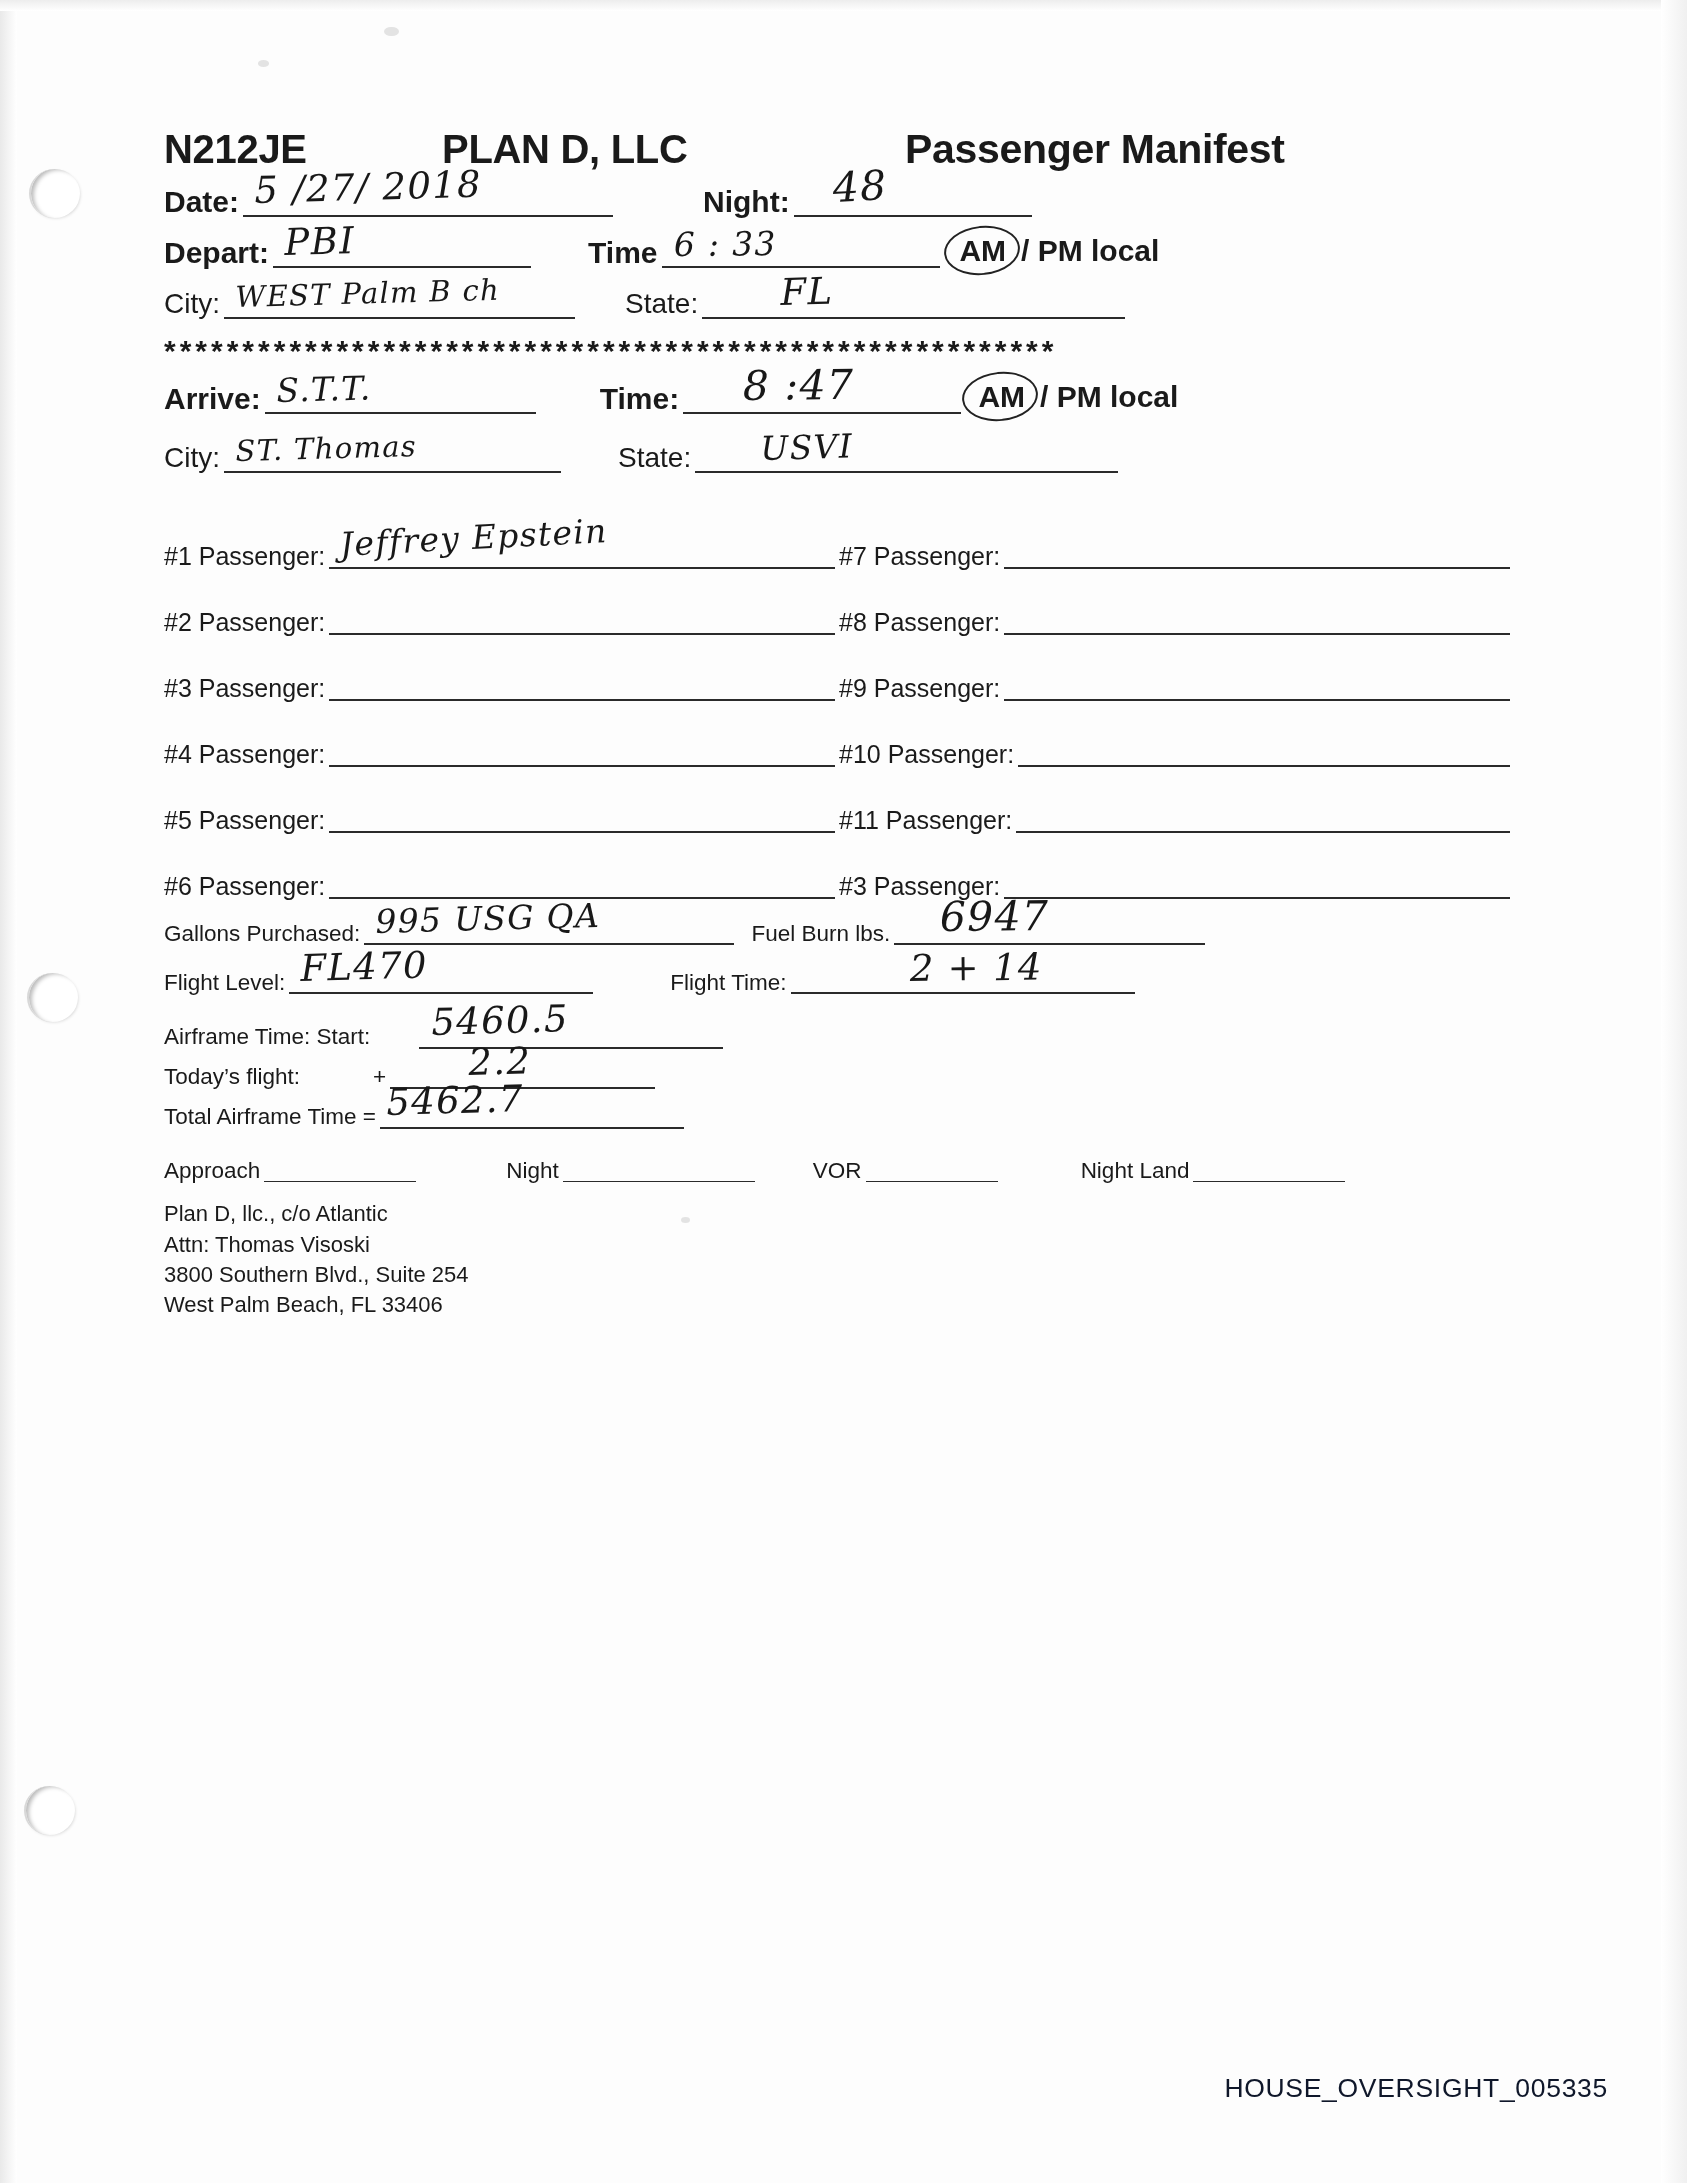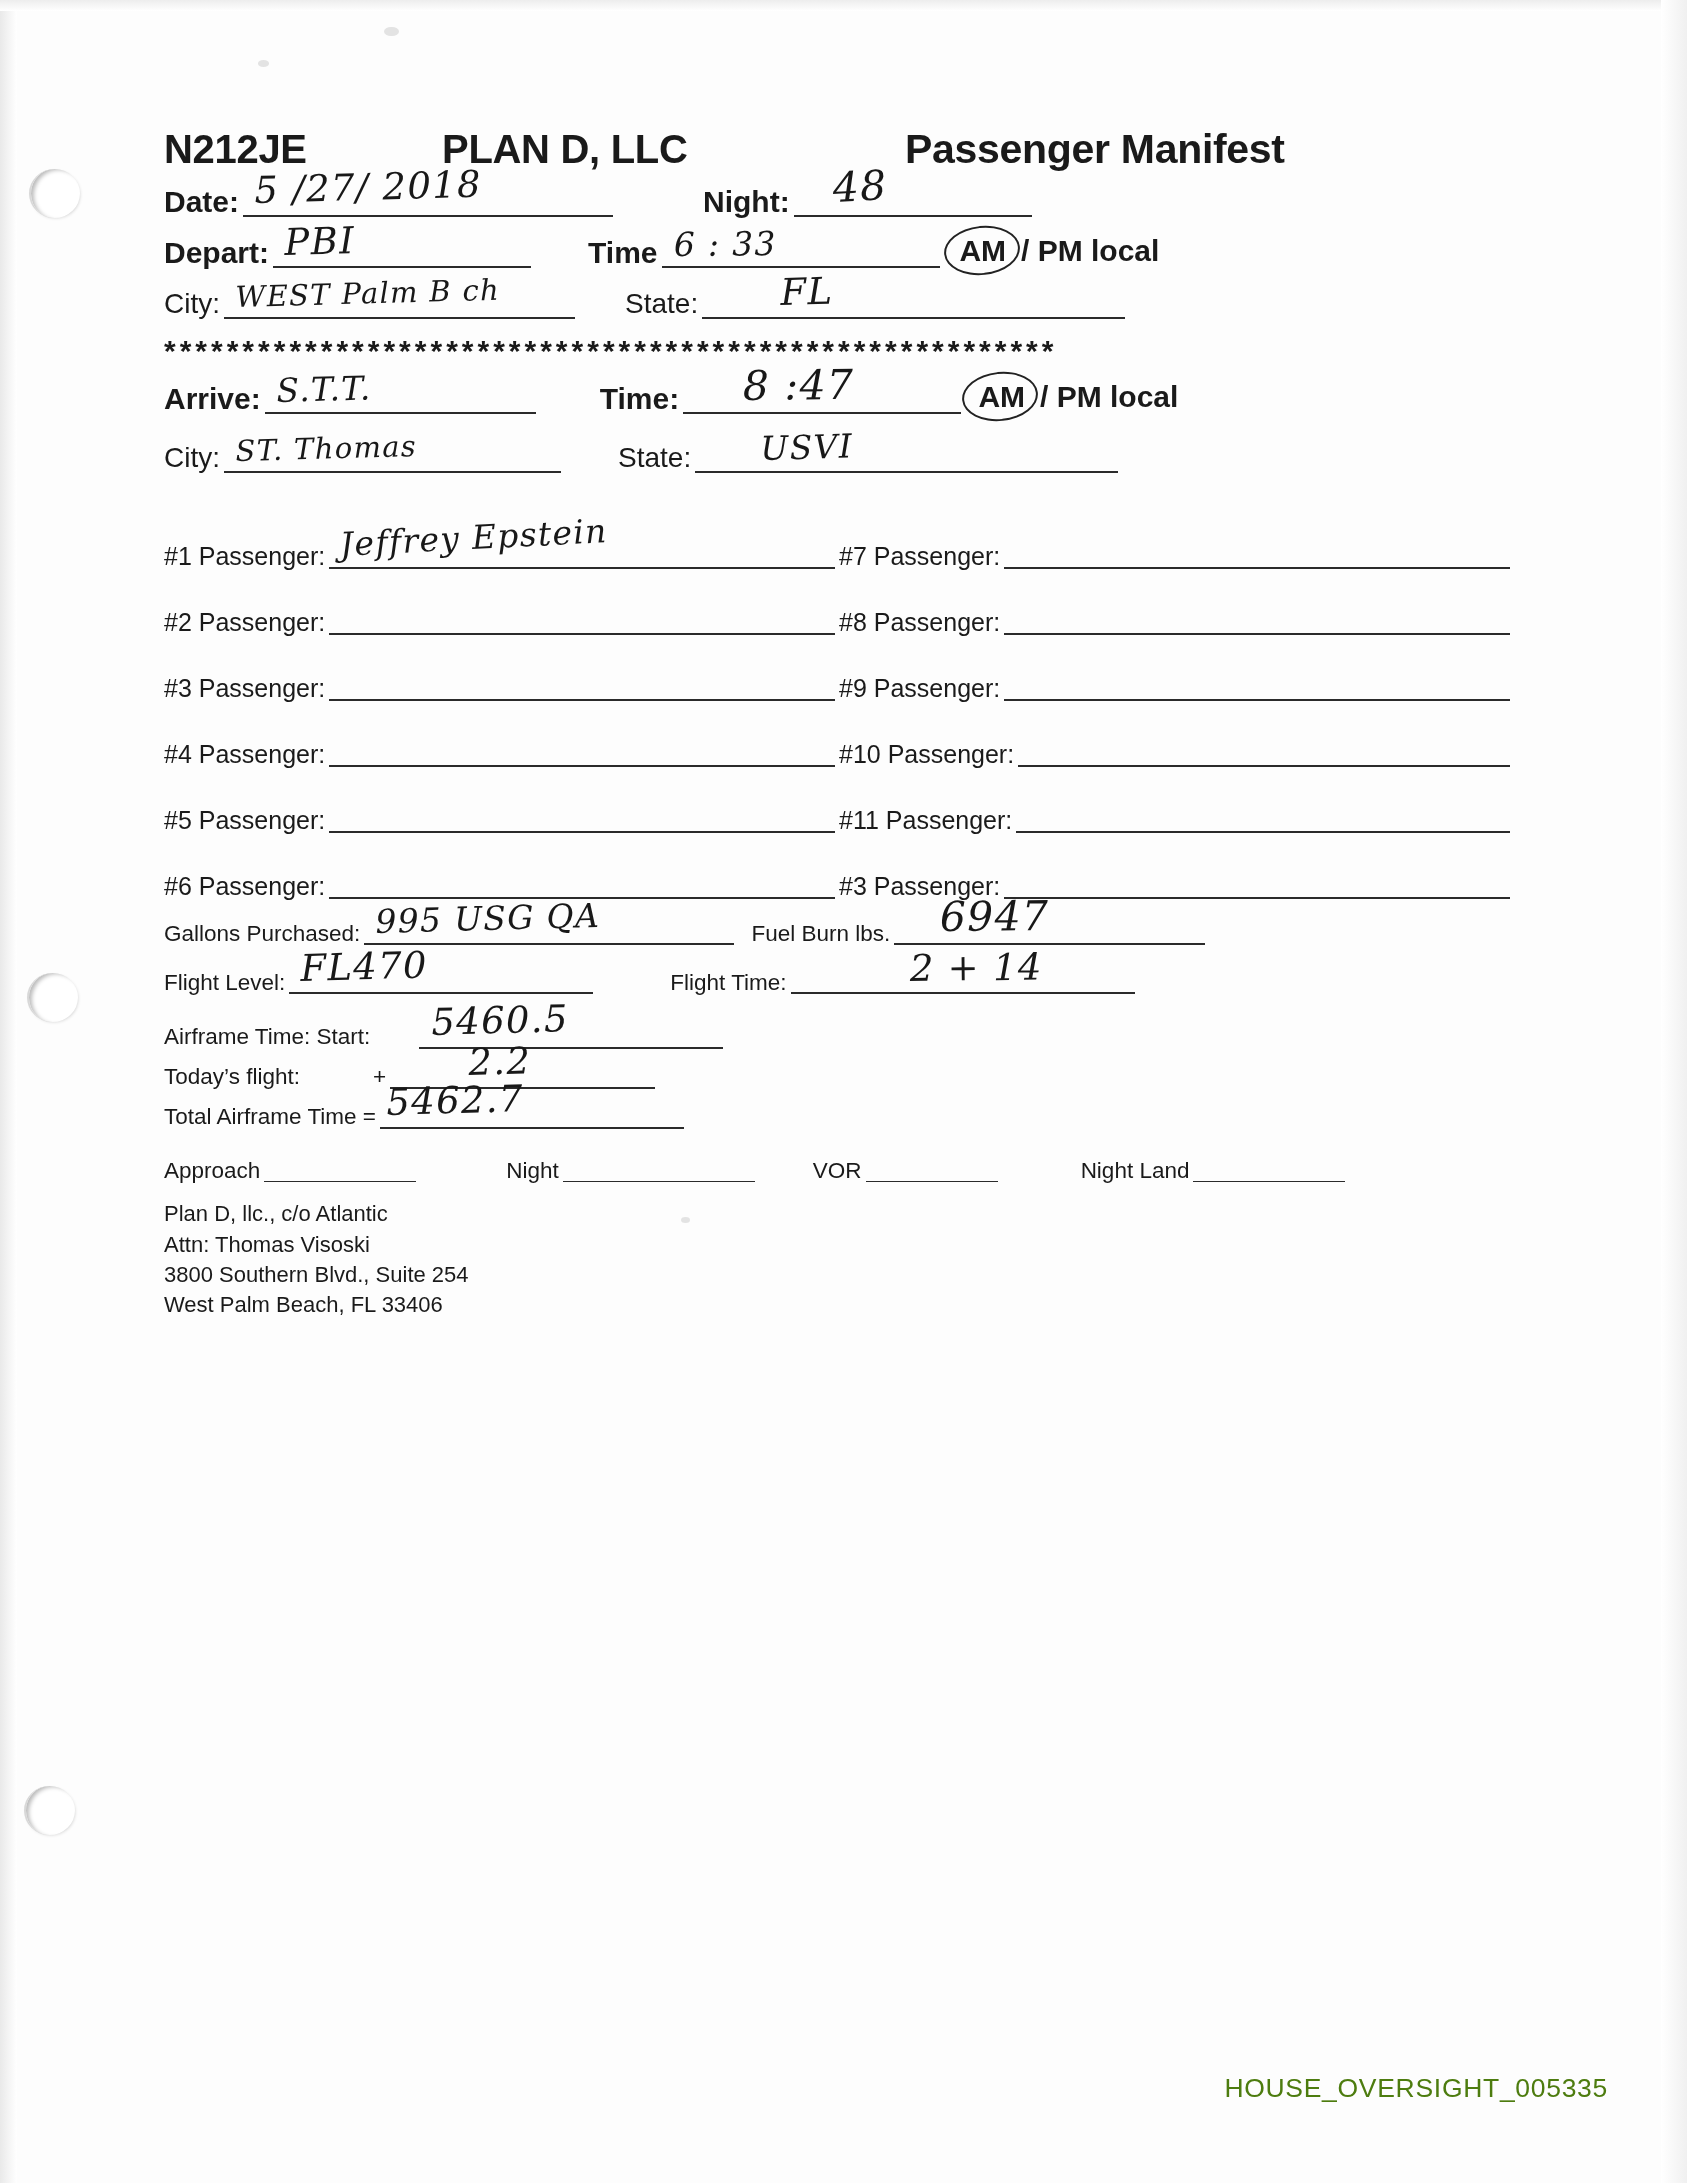--- a/index.html
+++ b/index.html
@@ -169,21 +169,21 @@
     line-height: 1.38;
     margin-top: 17px;
   }
 
   .stamp {
     position: absolute;
     right: 79px;
     bottom: 79px;
     font-size: 26.5px;
     letter-spacing: 0.7px;
-    color: #4d7c0f;
+    color: #0f172a;
     font-family: "Liberation Sans", sans-serif;
   }
 
   .smudge {
     position: absolute;
     background: #c9c9c9;
     opacity: .5;
     border-radius: 50%;
   }
 </style>

